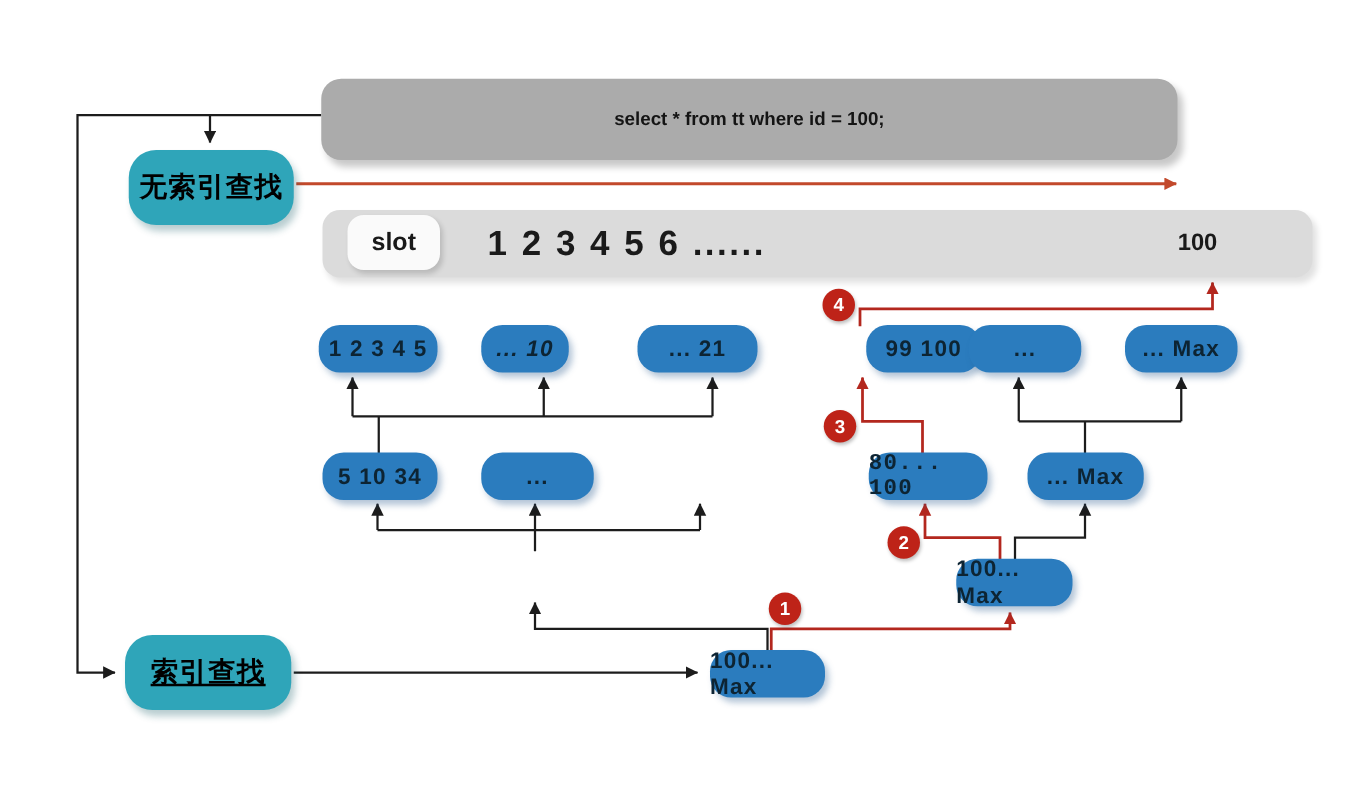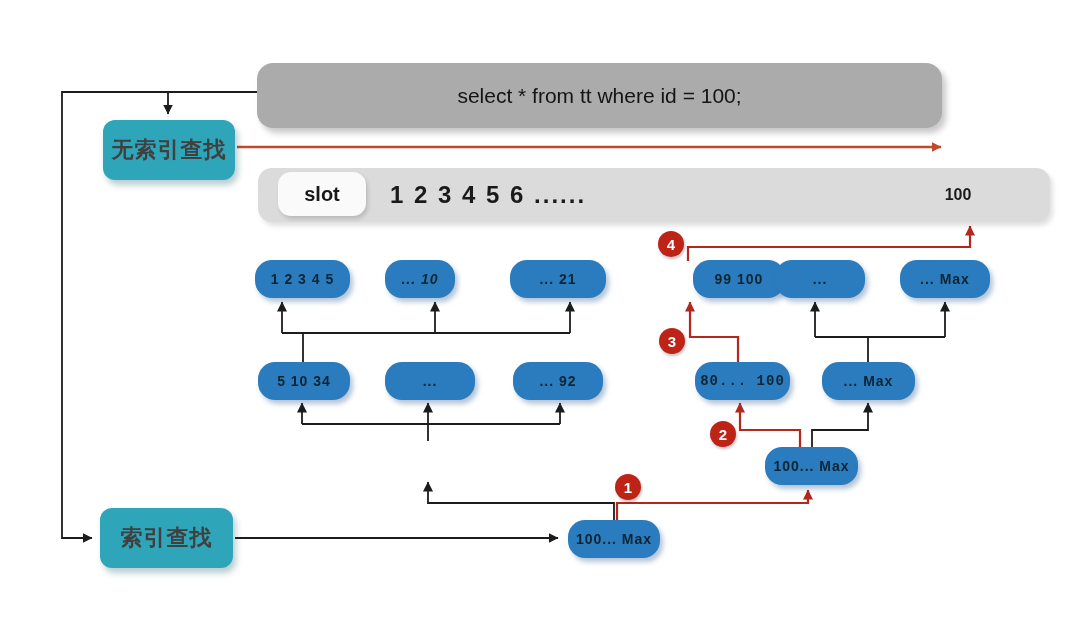--- a/index.html
+++ b/index.html
@@ -22,58 +22,58 @@
   .ln-red{stroke:var(--path_red);stroke-width:2.2;fill:none;}
   .ln-orange{stroke:var(--scan_orange_red);stroke-width:2.4;fill:none;}
   .mk-black{fill:var(--line_black);}
   .mk-red{fill:var(--path_red);}
   .mk-orange{fill:var(--scan_orange_red);}
 
   .query-box{
     position:absolute;left:257px;top:63px;width:685px;height:65px;
     background:var(--query_gray);border-radius:16px;
     display:flex;align-items:center;justify-content:center;
-    font-size:21px;font-weight:400;color:#141414;
+    font-size:15px;font-weight:700;color:#141414;
     box-shadow:4px 5px 6px rgba(0,0,0,0.22);
   }
   .teal-box{
-    position:absolute;background:var(--label_teal);border-radius:12px;
+    position:absolute;background:var(--label_teal);border-radius:22px;
     display:flex;align-items:center;justify-content:center;
-    font-size:22px;font-weight:700;color:#404040;letter-spacing:1px;
+    font-size:22px;font-weight:700;color:#000000;letter-spacing:1px;
     box-shadow:3px 5px 6px rgba(20,90,100,0.30);
   }
   .teal-no-index{left:103px;top:120px;width:132px;height:60px;}
-  .teal-index{left:100px;top:508px;width:133px;height:60px;}
+  .teal-index{left:100px;top:508px;width:133px;height:60px;text-decoration:underline;}
 
   .slot-bar{
     position:absolute;left:258px;top:168px;width:792px;height:54px;
     background:var(--slot_gray);border-radius:14px;
     box-shadow:3px 4px 5px rgba(0,0,0,0.12);
   }
   .slot-pill{
-    position:absolute;left:20px;top:4px;width:88px;height:44px;
+    position:absolute;left:20px;top:4px;width:74px;height:44px;
     background:#FAFAFA;border-radius:13px;
     display:flex;align-items:center;justify-content:center;
     font-size:20px;font-weight:700;color:#191919;
     box-shadow:2px 3px 4px rgba(0,0,0,0.15);
   }
   .slot-seq{
     position:absolute;left:132px;top:0;height:54px;display:flex;align-items:center;
-    font-size:24px;font-weight:600;color:#1a1a1a;letter-spacing:2px;
+    font-size:28px;font-weight:600;color:#1a1a1a;letter-spacing:2px;
   }
   .slot-target{
     position:absolute;left:660px;top:0;width:80px;height:54px;
     display:flex;align-items:center;justify-content:center;
-    font-size:16px;font-weight:600;color:#1a1a1a;
+    font-size:19px;font-weight:600;color:#1a1a1a;
   }
 
   .node{
     position:absolute;height:38px;background:var(--node_blue);border-radius:17px;
     display:flex;align-items:center;justify-content:center;
-    font-size:14px;font-weight:700;color:var(--node_text);letter-spacing:1px;
+    font-size:18px;font-weight:700;color:var(--node_text);letter-spacing:1px;
     box-shadow:3px 4px 5px rgba(40,90,140,0.35);
   }
 
   .badge{
     position:absolute;width:26px;height:26px;border-radius:50%;
     background:#BE2318;color:#fff;font-size:15px;font-weight:700;
     display:flex;align-items:center;justify-content:center;
     box-shadow:1px 2px 3px rgba(0,0,0,0.25);
   }
 </style>
@@ -148,21 +148,20 @@
 
   <div class="node" style="left:255px;top:260px;width:95px;">1 2 3 4 5</div>
   <div class="node" style="left:385px;top:260px;width:70px;font-style:italic;">... 10</div>
   <div class="node" style="left:510px;top:260px;width:96px;">... 21</div>
   <div class="node" style="left:645px;top:260px;width:92px;margin-left:48px;">99 100</div>
   <div class="node" style="left:775px;top:260px;width:90px;">...</div>
   <div class="node" style="left:900px;top:260px;width:90px;">... Max</div>
 
   <div class="node" style="left:258px;top:362px;width:92px;">5 10 34</div>
   <div class="node" style="left:385px;top:362px;width:90px;">...</div>
-  <div class="node" style="left:513px;top:362px;width:90px;">... 92</div>
   <div class="node" style="left:695px;top:362px;width:95px;font-family:Liberation Mono, monospace;">80... 100</div>
   <div class="node" style="left:822px;top:362px;width:93px;">... Max</div>
 
   <div class="node" style="left:765px;top:447px;width:93px;">100... Max</div>
 
   <div class="node" style="left:568px;top:520px;width:92px;">100... Max</div>
 
   <div class="badge" style="left:615px;top:474px;">1</div>
   <div class="badge" style="left:710px;top:421px;">2</div>
   <div class="badge" style="left:659px;top:328px;">3</div>

